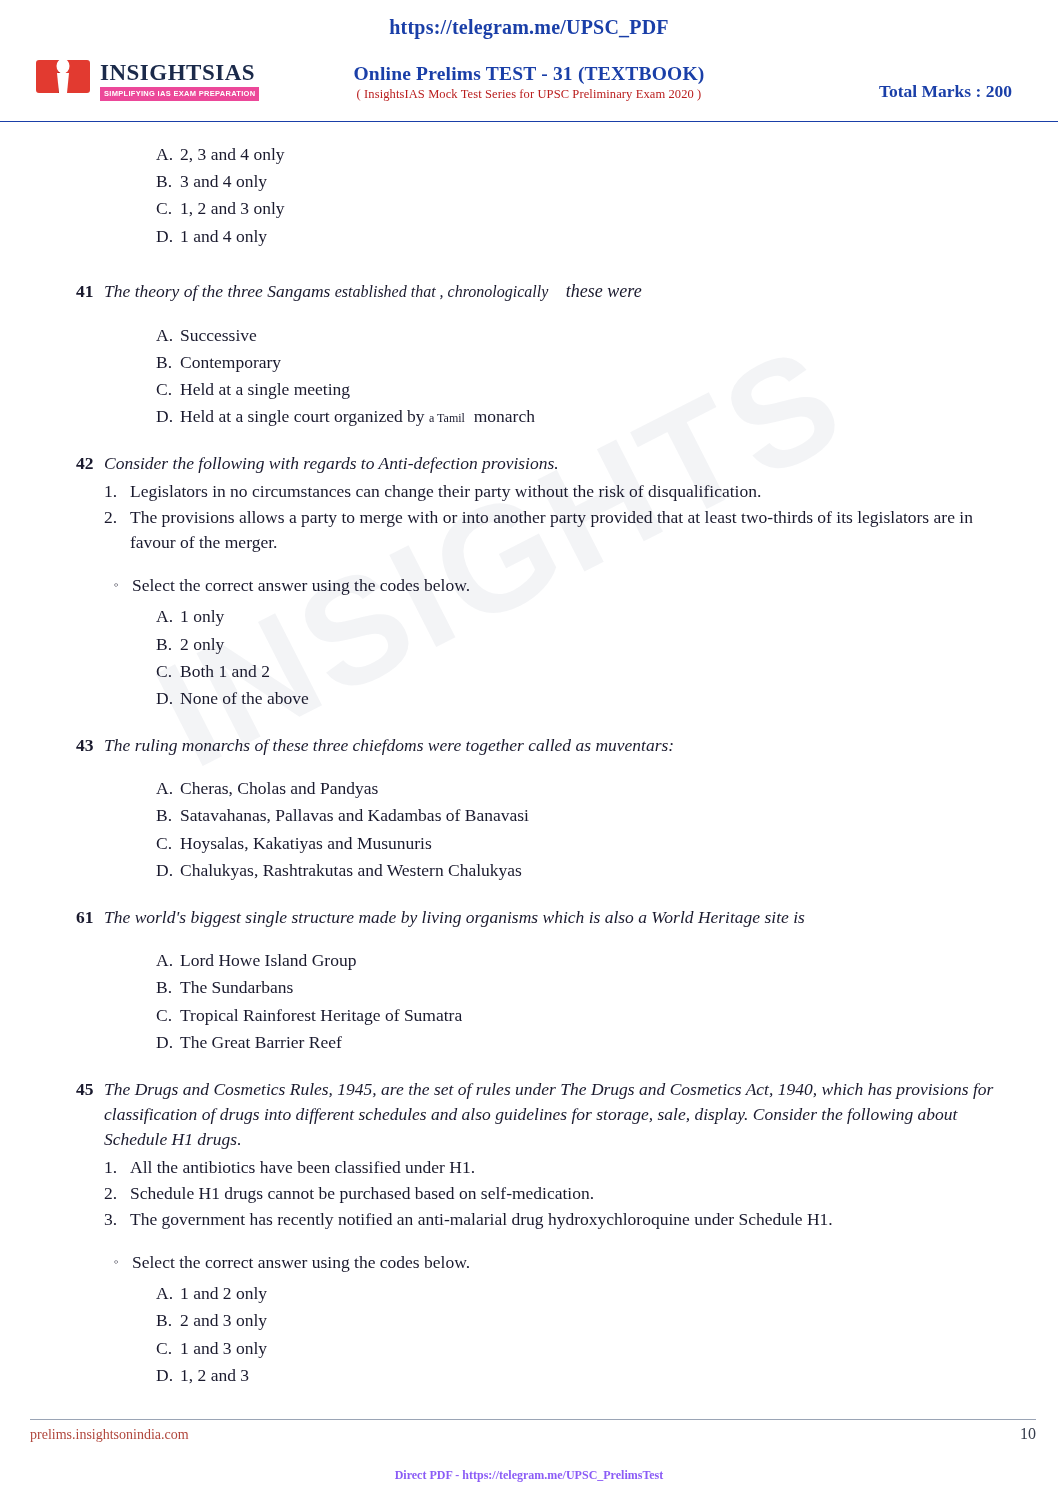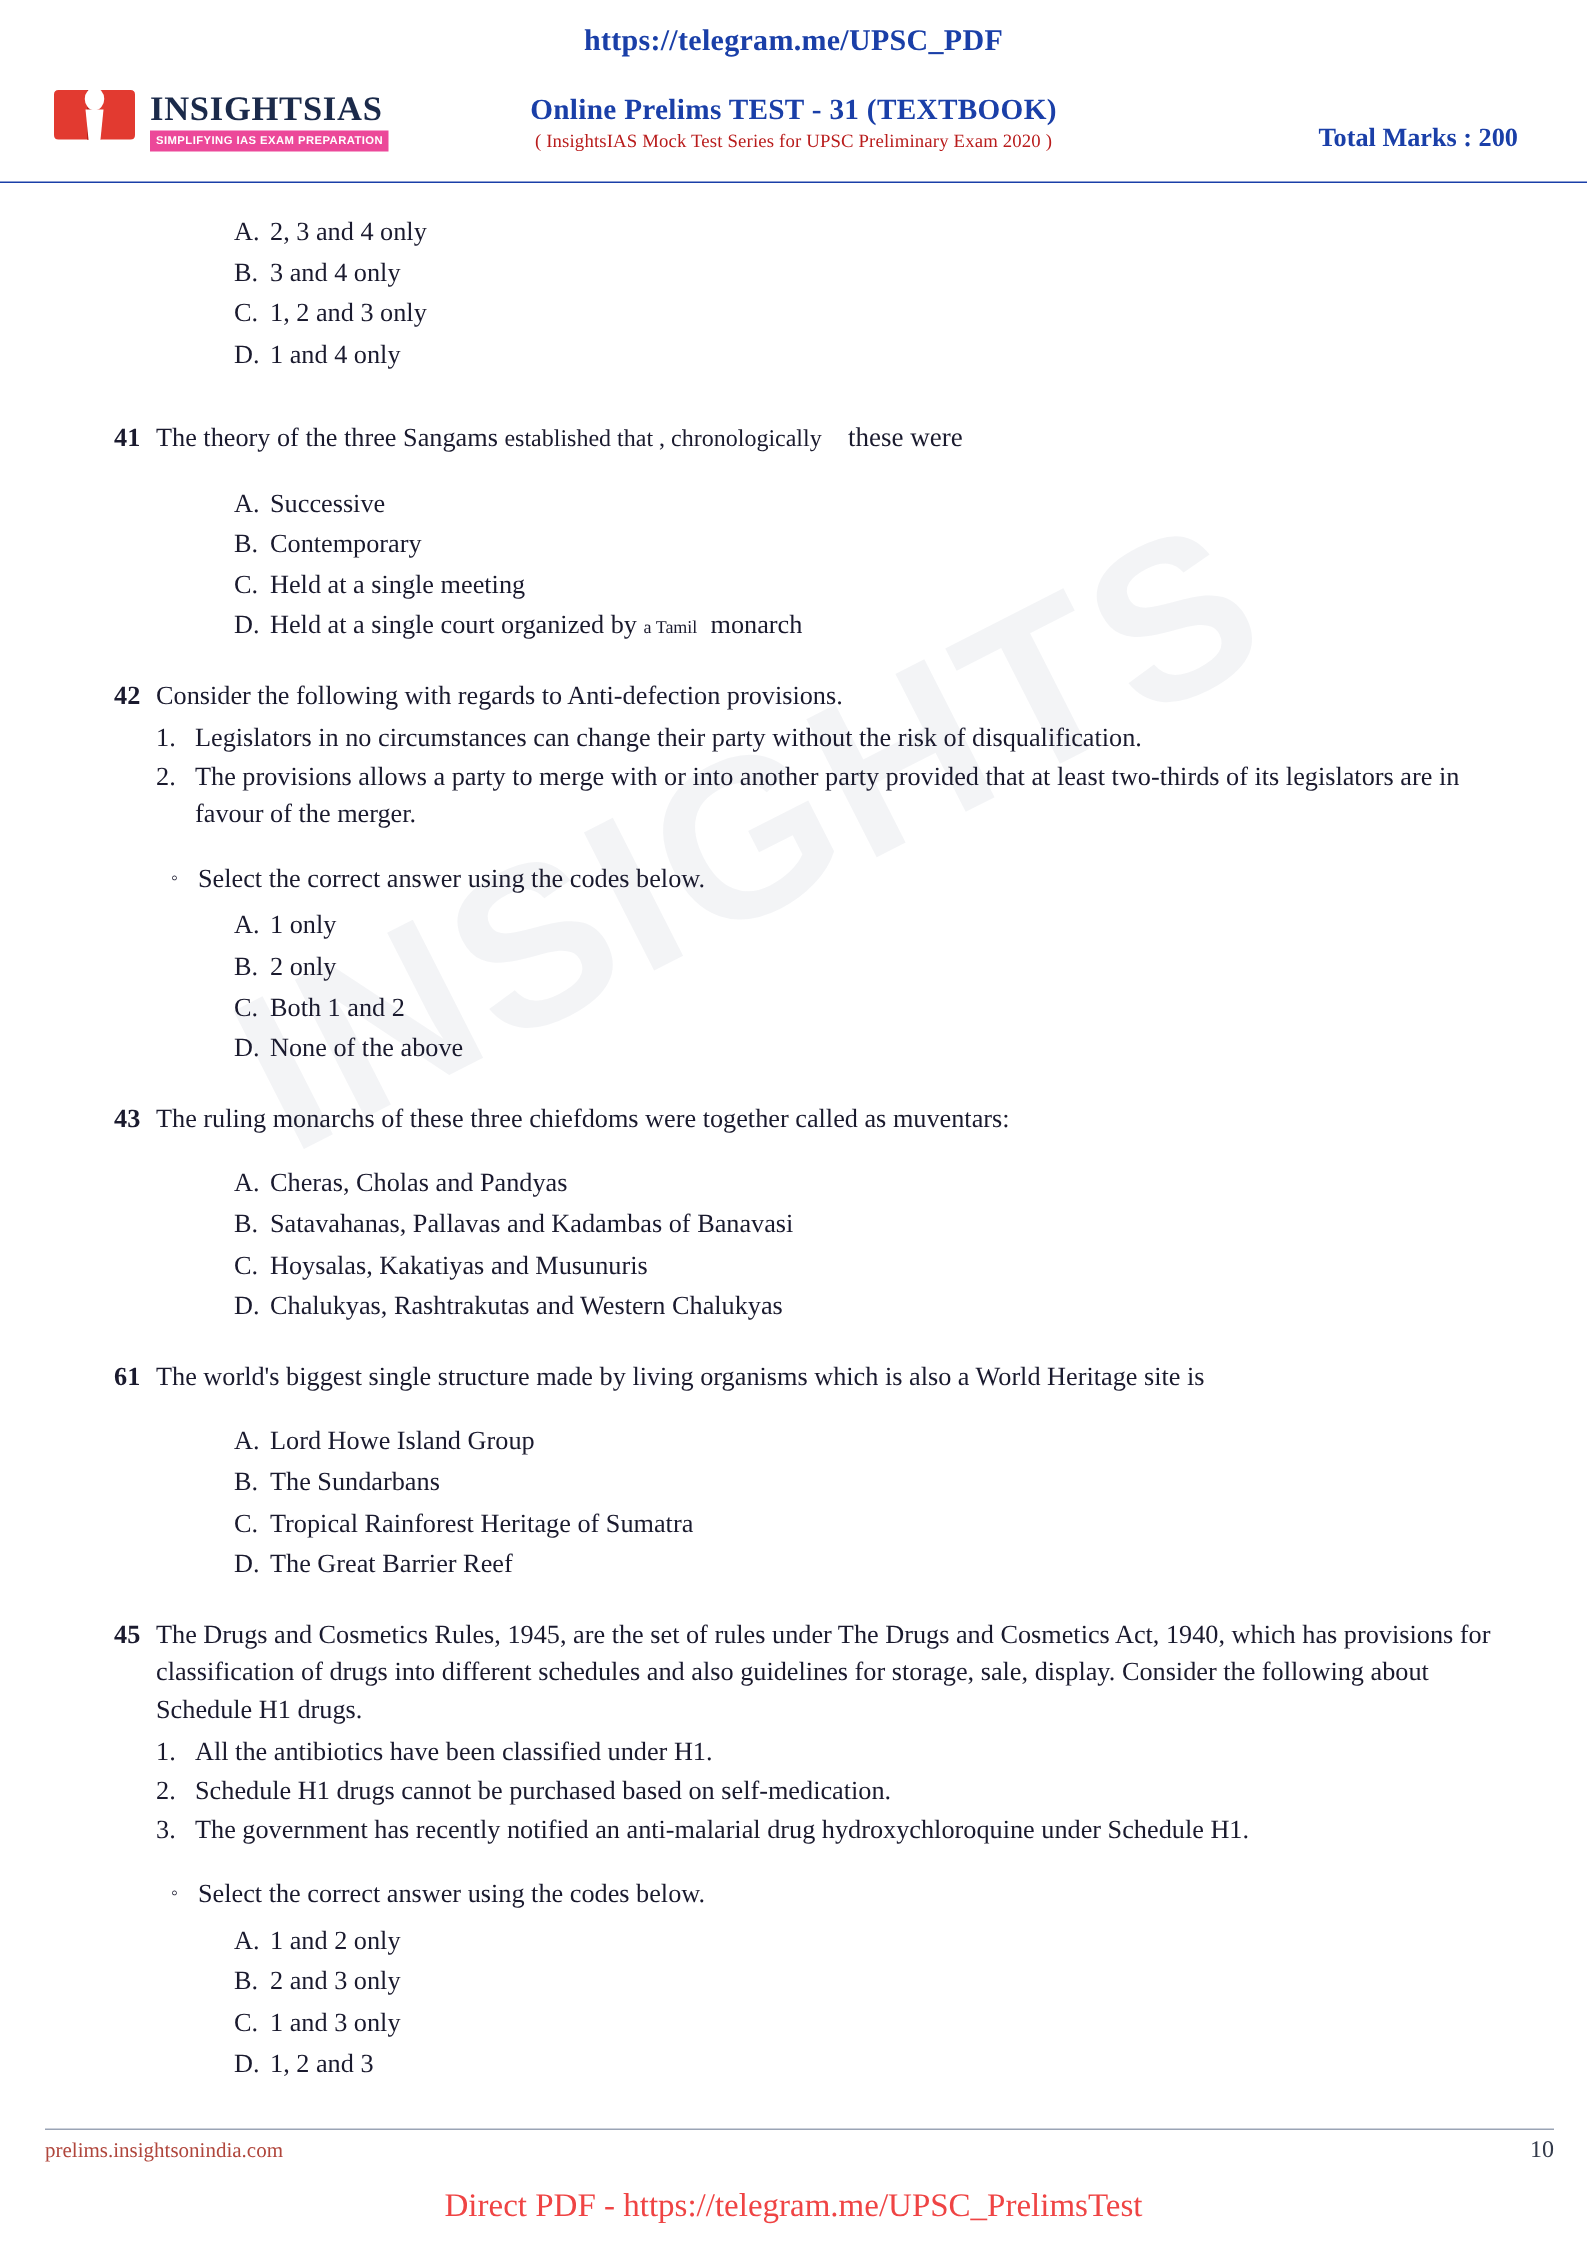--- a/index.html
+++ b/index.html
@@ -156,21 +156,21 @@
   .q-block { margin-top: 22px; }
   .q-head {
     display: flex;
     align-items: flex-start;
   }
   .q-num {
     font-weight: bold;
     flex: 0 0 28px;
     width: 28px;
   }
-  .q-text { flex: 1; }
+  .q-text { flex: 1; font-style: italic; }
 
   .stmt-list {
     margin: 2px 0 0 0;
     padding: 0 0 0 28px;
     list-style: none;
   }
   .stmt-list li {
     display: flex;
     margin-bottom: 1px;
   }
@@ -223,23 +223,23 @@
   }
   .footer-right {
     font-size: 16px;
     color: #333a4a;
   }
   .bottom-link {
     position: absolute;
     left: 0; right: 0;
     bottom: 14px;
     text-align: center;
-    font-size: 22px;
-    font-weight: normal;
-    color: #ef4444;
+    font-size: 12px;
+    font-weight: bold;
+    color: #8b5cf6;
     z-index: 2;
   }
 </style>
 </head>
 <body>
 
 <div class="page">
 
   <div class="watermark">
     <div class="wm-text">INSIGHTS</div>

